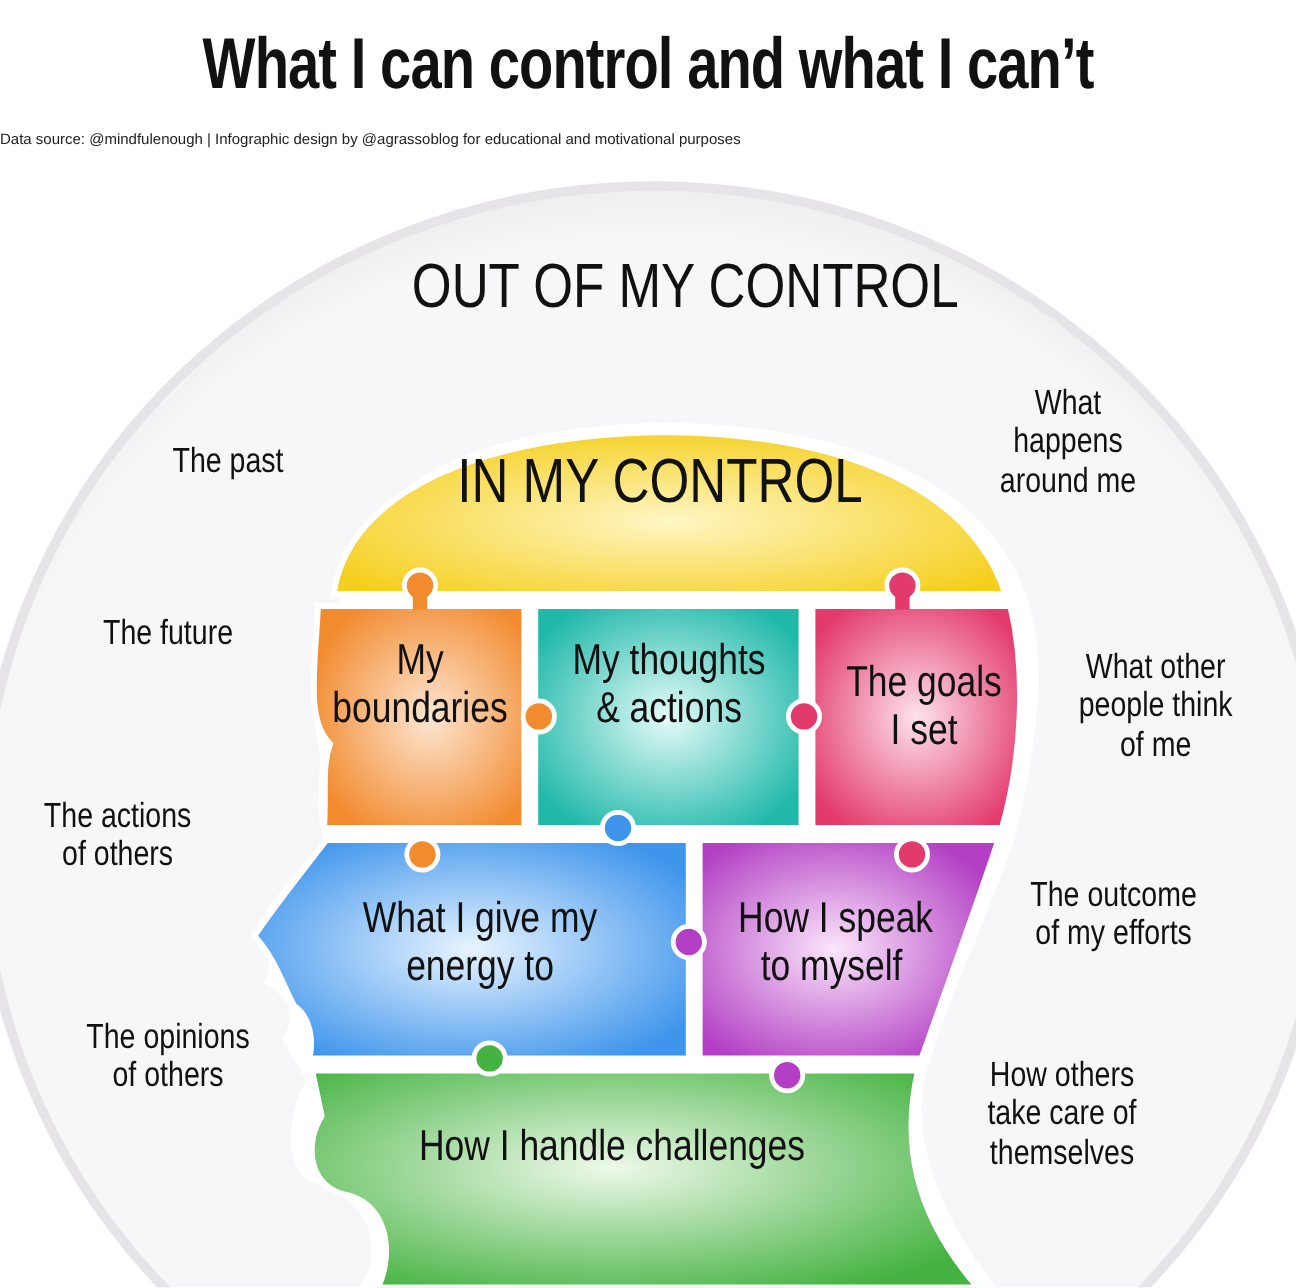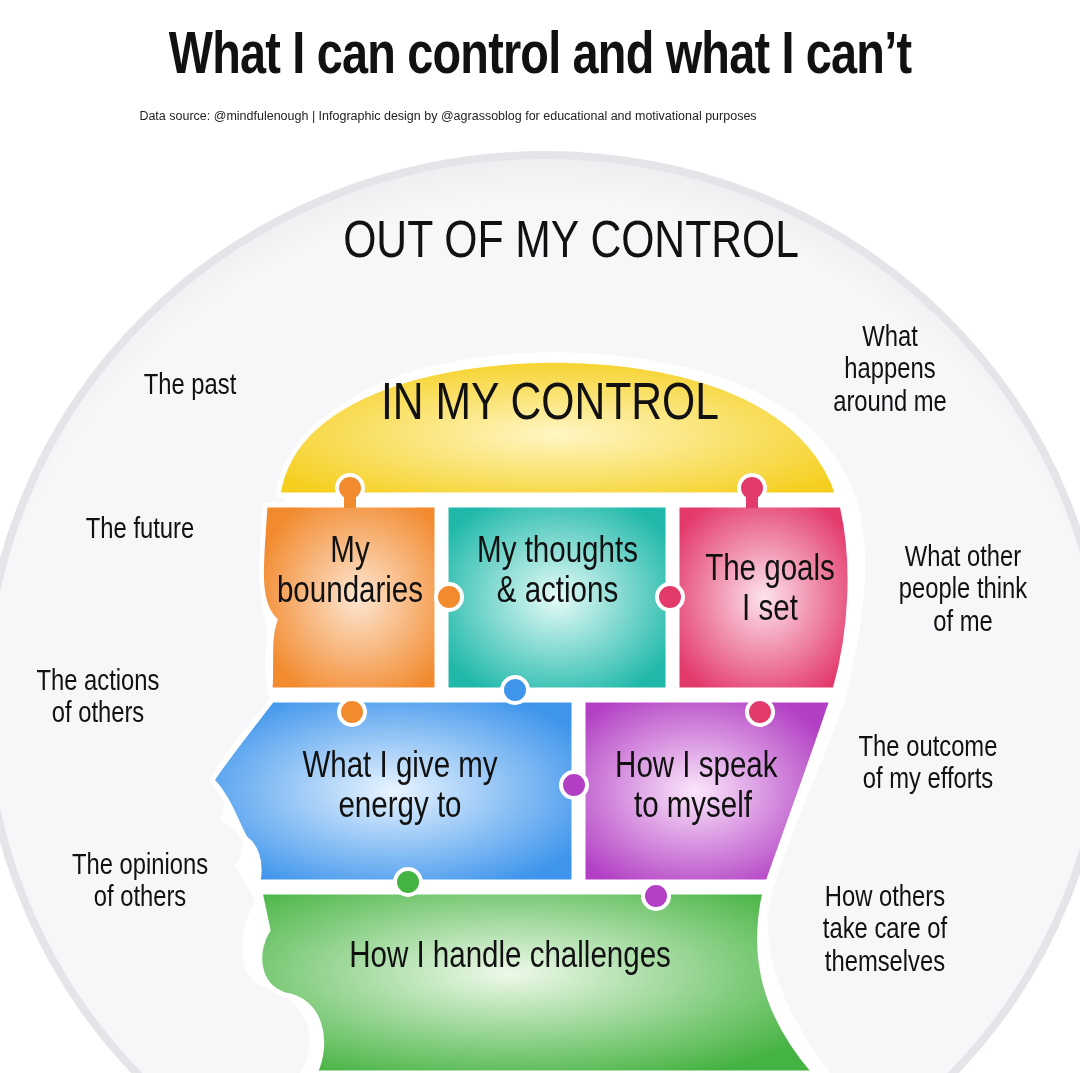--- a/index.html
+++ b/index.html
@@ -4,21 +4,21 @@
 <style>
   html, body { margin: 0; padding: 0; background: #ffffff; }
   body { width: 1080px; height: 1073px; position: relative; overflow: hidden; }
   .title {
     position: absolute; left: 0; top: 18px; width: 1080px; text-align: center;
     font-family: "Liberation Sans", sans-serif; font-weight: bold; font-size: 60px;
     letter-spacing: -1px; color: #111; transform: scaleX(0.78); transform-origin: center;
     margin: 0;
   }
   .subtitle {
-    position: absolute; left: 12px; top: 109px; width: 872px; text-align: center;
+    position: absolute; left: 0; top: 109px; width: 872px; text-align: left;
     font-family: "Liberation Sans", sans-serif; font-size: 12.5px; color: #222;
   }
   svg.art { position: absolute; left: 0; top: 0; }
   .lbl {
     position: absolute; font-family: "Liberation Sans", sans-serif; color: #111;
     text-align: center; line-height: 1.12;
     transform: scaleX(0.82); transform-origin: center; white-space: nowrap;
   }
   .outside { font-size: 29px; }
   .piece { font-size: 36px; }

